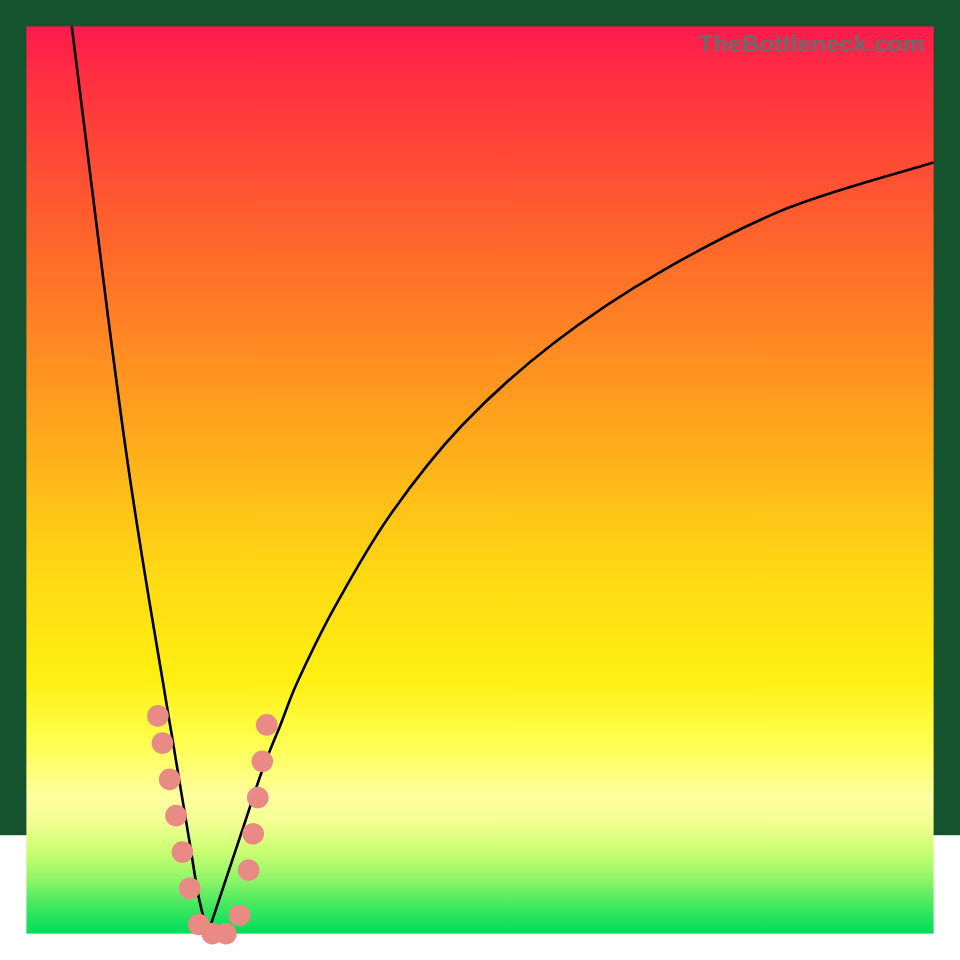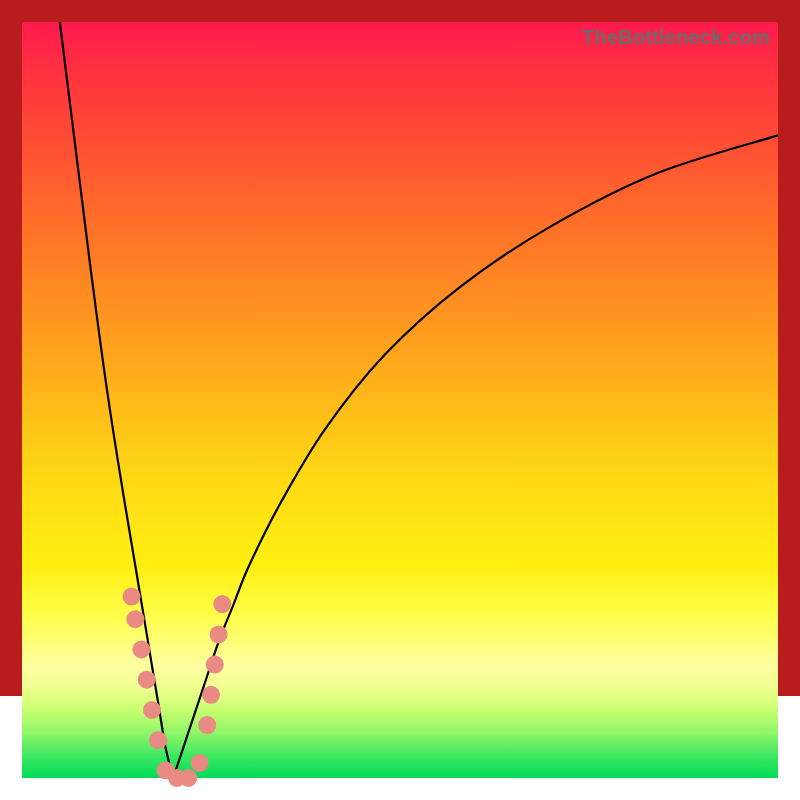--- a/index.html
+++ b/index.html
@@ -7,21 +7,21 @@
     padding: 0;
     width: 800px;
     height: 800px;
     overflow: hidden;
     font-family: Arial, Helvetica, sans-serif;
   }
   .frame {
     position: relative;
     width: 800px;
     height: 696px;
-    background: #b91c1c;
+    background: #14532d;
   }
   .plot-area {
     position: absolute;
     left: 22px;
     top: 22px;
     width: 756px;
     height: 756px;
     background: linear-gradient(
       to bottom,
       #ff1a4d 0%,

